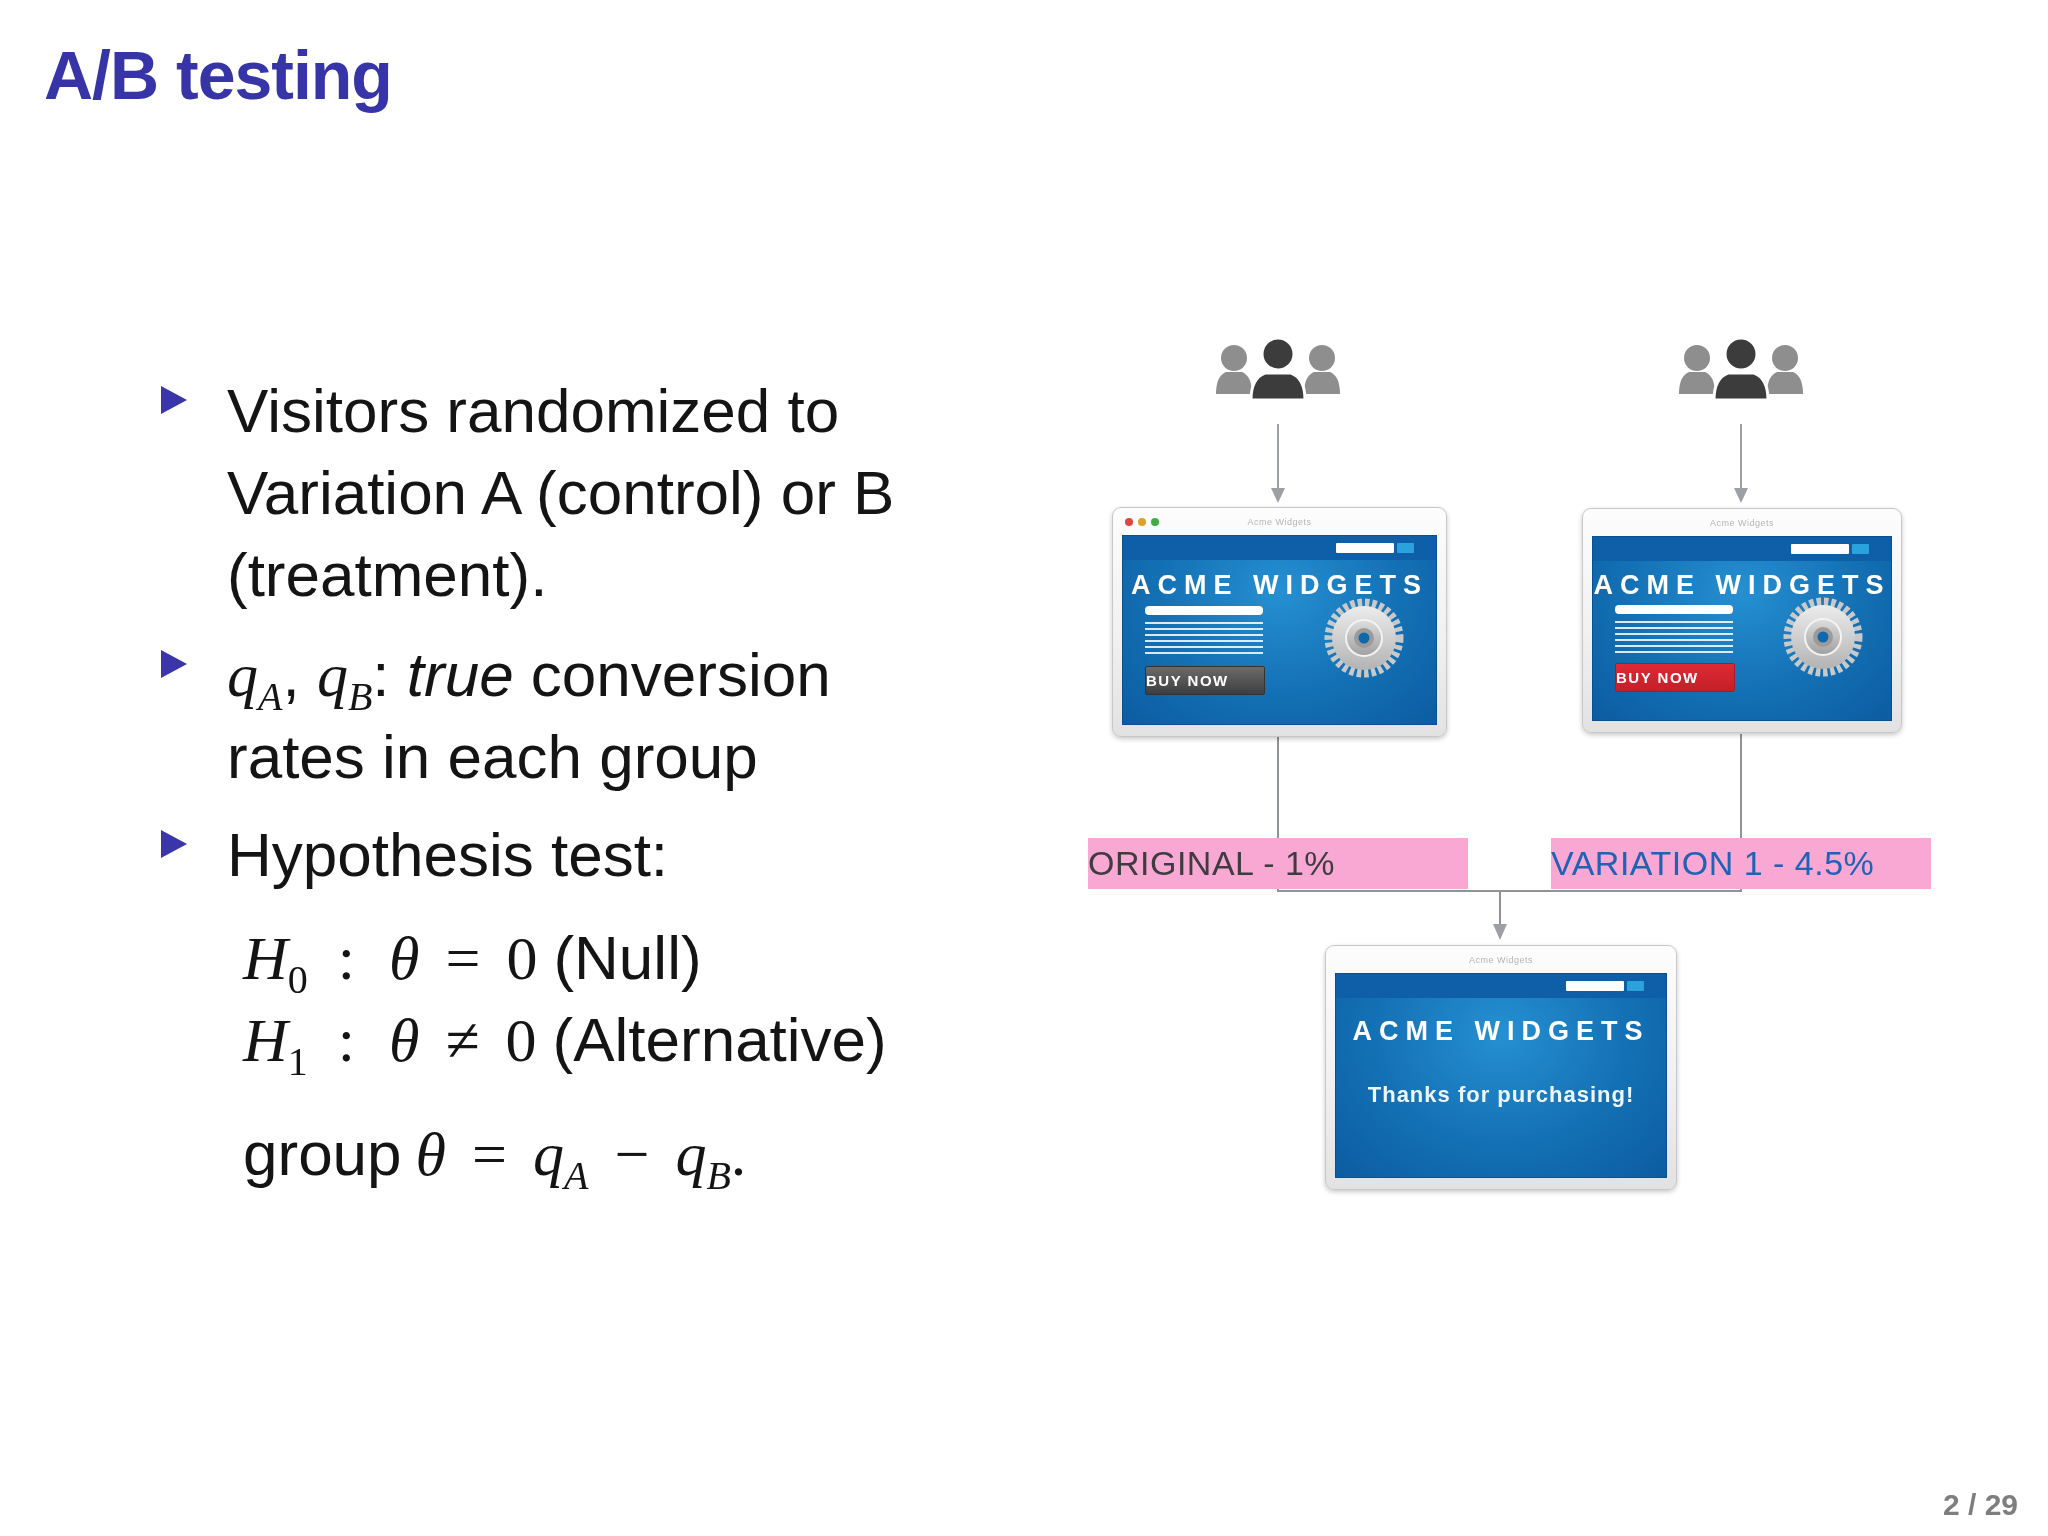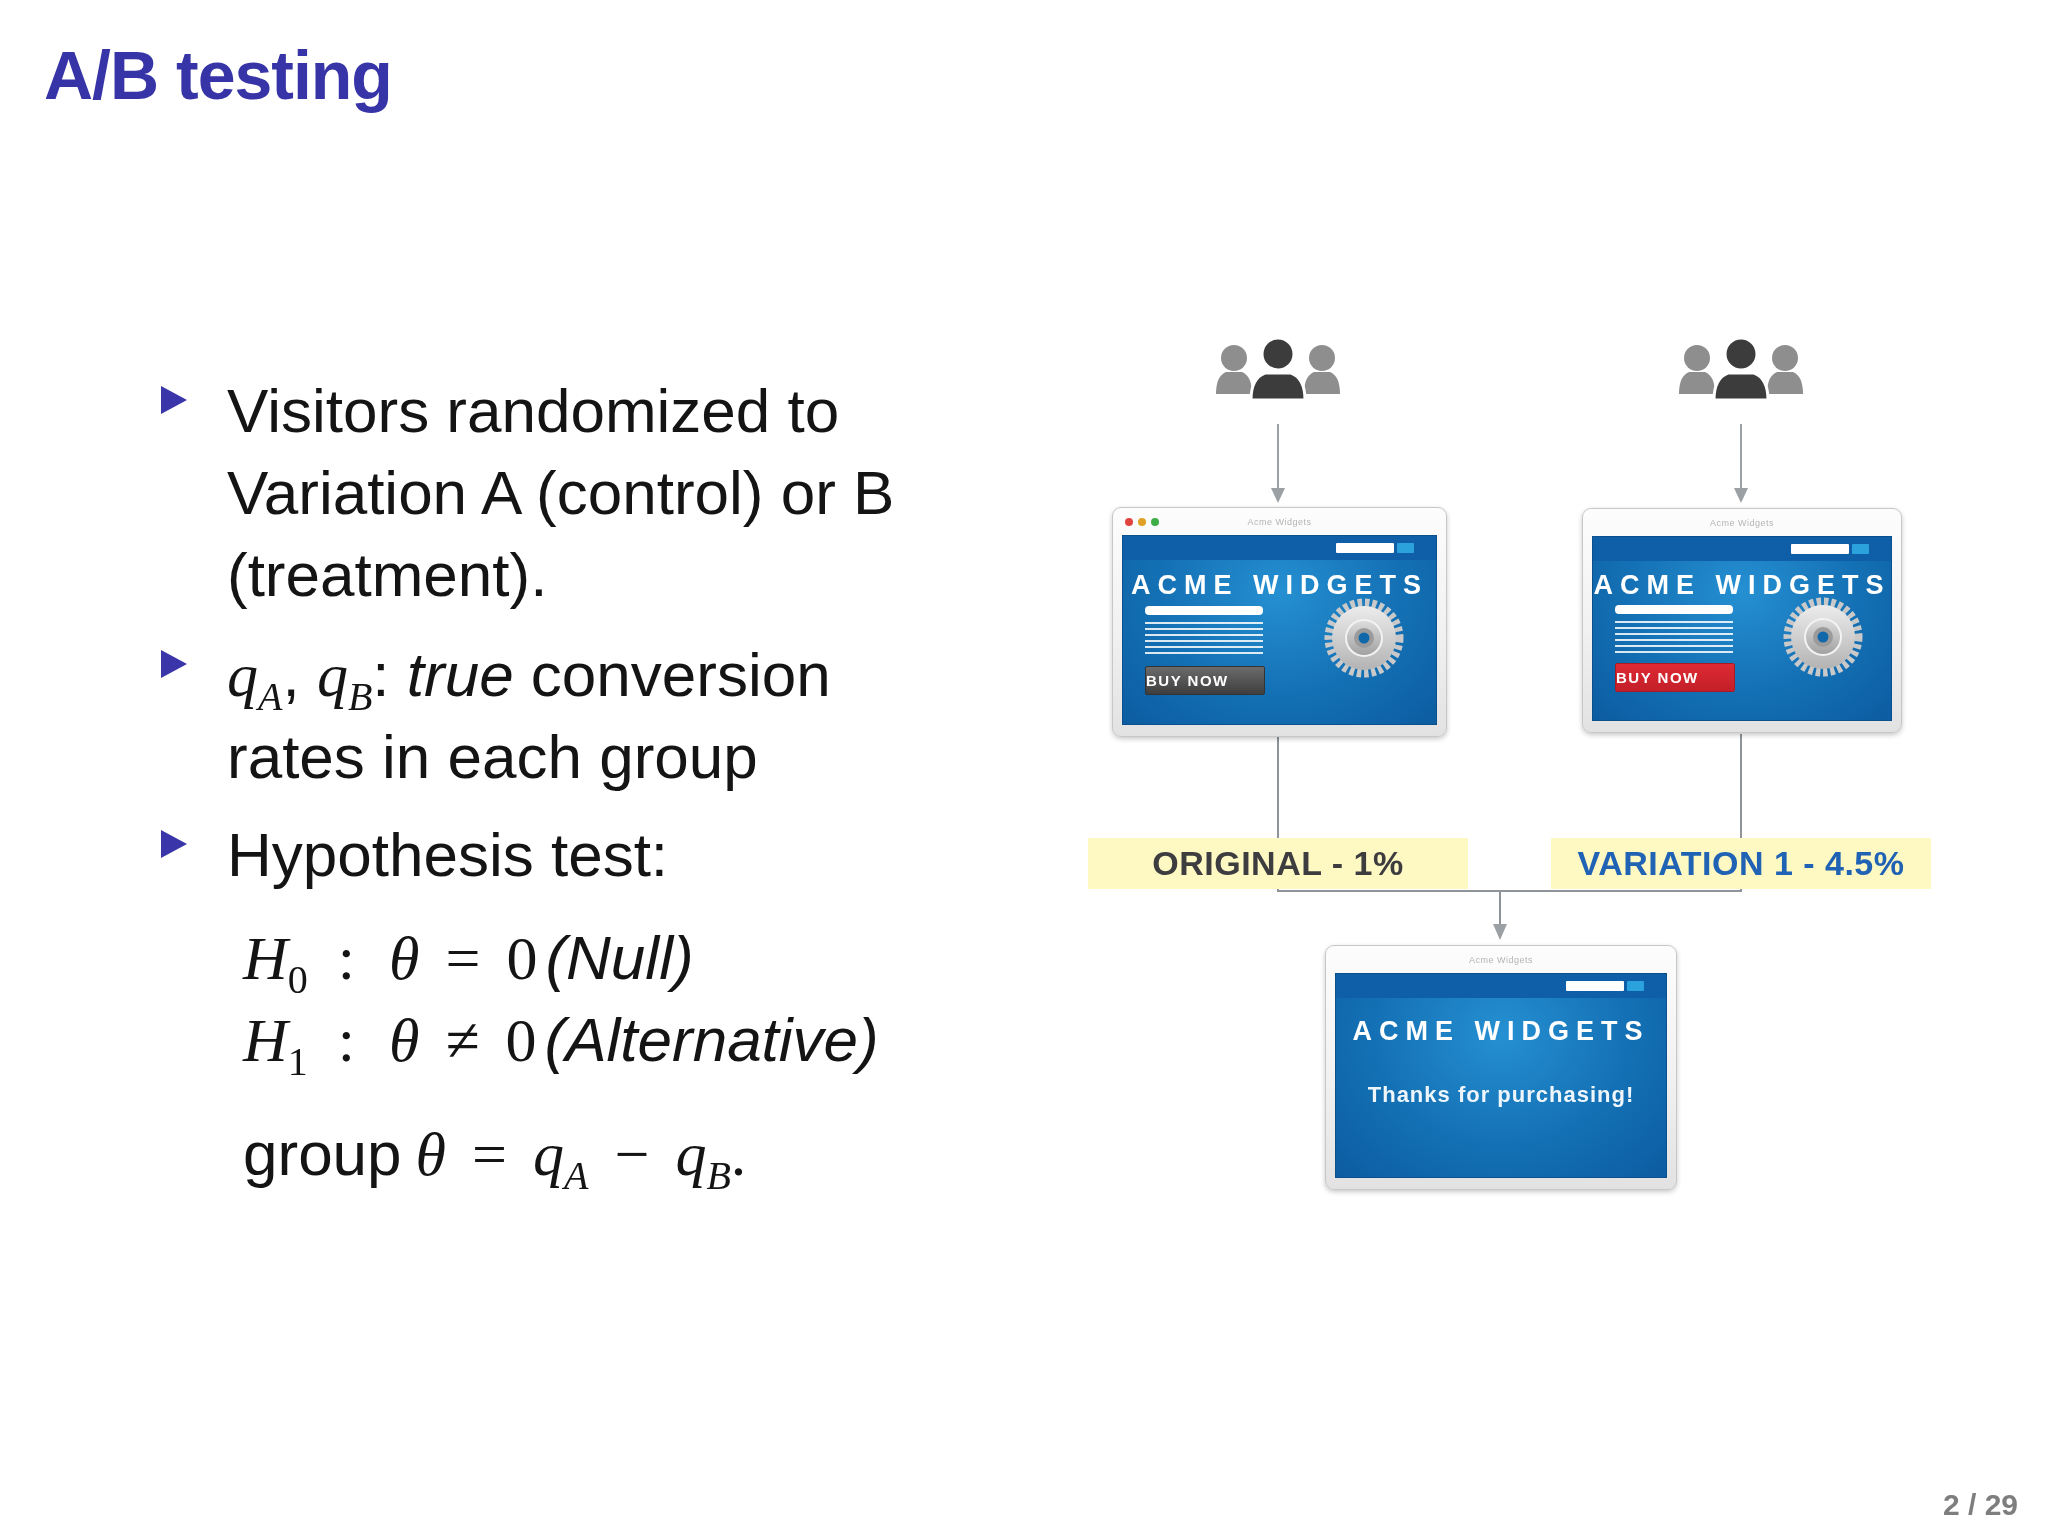--- a/index.html
+++ b/index.html
@@ -23,27 +23,27 @@
   .bullet .btext{margin-left:66px; font-size:62px; line-height:82px; white-space:nowrap;}
   .mi{font-family:"Liberation Serif","DejaVu Serif",serif; font-style:italic;}
   sub.mi, sub.msub{font-size:40px; vertical-align:-14px; line-height:0;}
   sub.msub{font-family:"Liberation Serif","DejaVu Serif",serif; font-style:normal;}
   .em{font-style:italic;}
   
   .mathline{position:absolute; left:243px; font-size:62px; white-space:nowrap;}
   .mathline .mrm{font-family:"Liberation Serif","DejaVu Serif",serif;}
   .mcolon{display:inline-block; margin:0 34px 0 30px;}
   .mrel{display:inline-block; margin:0 26px;}
-  .mlabel{margin-left:8px;font-style:italic;}
+  .mlabel{margin-left:16px;}
   .msp{display:inline-block; width:14px;}
   
   .connector{position:absolute; background:var(--connector-gray,#8f9498); z-index:1;}
   .flow-label{
-    position:absolute; z-index:2; background:#fef9c3; text-align:center;
-    font-size:34px; font-weight:700; letter-spacing:.5px; padding:6px 0;
+    position:absolute; z-index:2; background:#f9a8d4; text-align:left;
+    font-size:34px; font-weight:400; letter-spacing:.5px; padding:6px 0;
   }
   .flow-label.orig{color:var(--original-gray,#3d3d40);}
   .flow-label.vari{color:var(--variation-blue,#2062b4);}
   .people, .downarrow{position:absolute;}
   
   .browser{
     position:absolute; z-index:2; border:1px solid #c7c7c7; border-radius:9px;
     background:linear-gradient(180deg,#fdfdfd 0%,#f1f1f1 55%,#e2e2e2 100%);
     box-shadow:0 2px 5px rgba(0,0,0,.22);
   }

